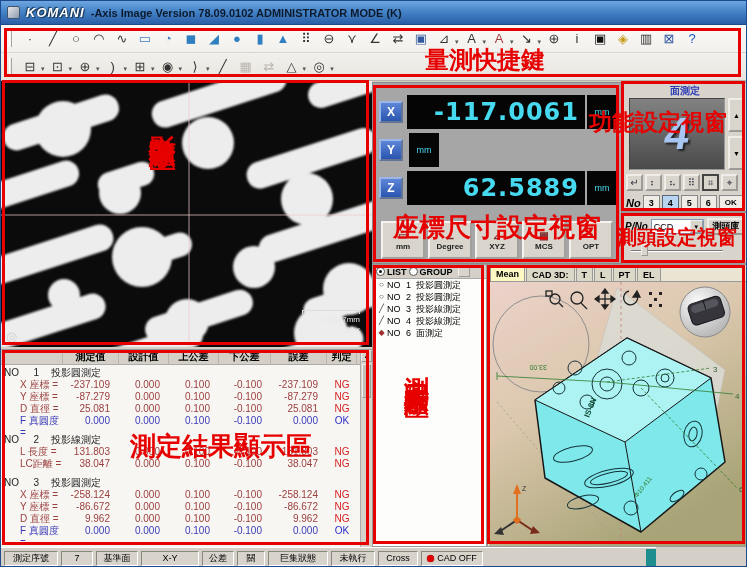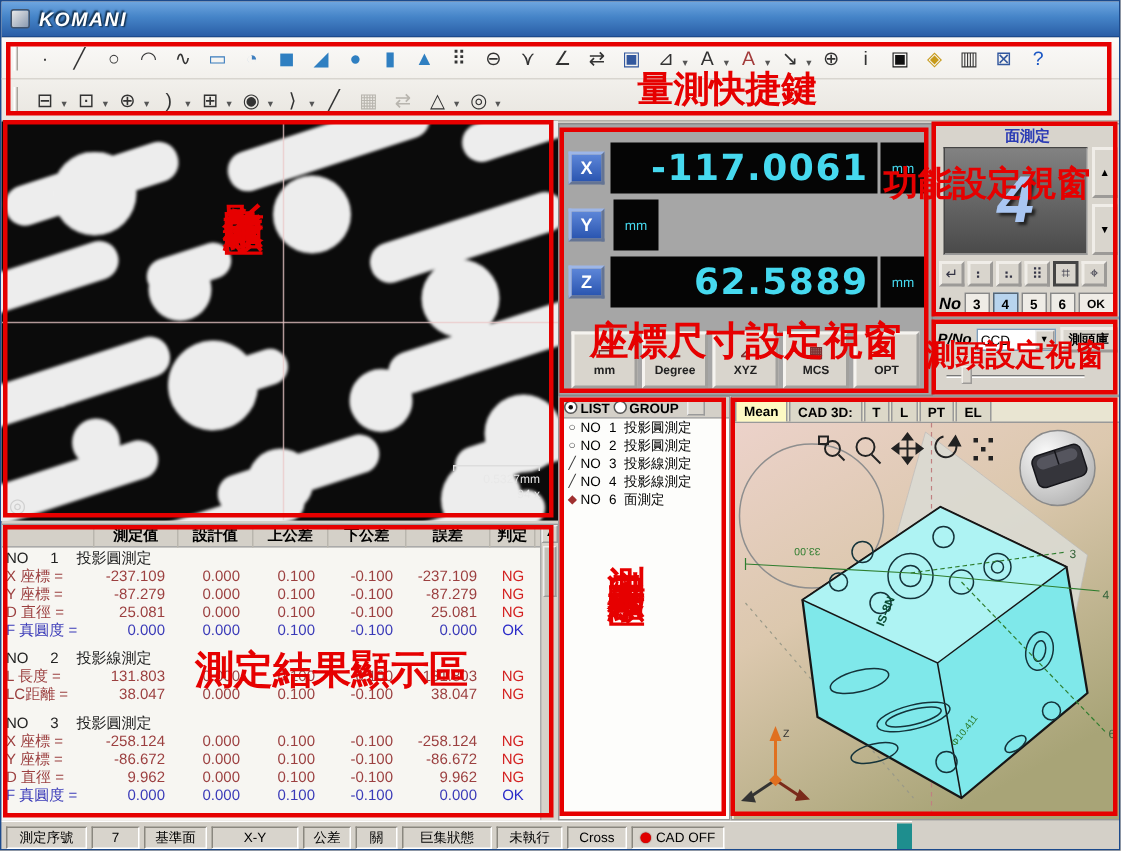--- a/index.html
+++ b/index.html
@@ -77,21 +77,21 @@
   
   .results{position:absolute;left:0;top:348px;width:371px;height:198px;background:#f7f6f2;border-top:1px solid #999;font-size:10px;overflow:hidden}
   .res-header{display:flex;height:15px;background:#d4d0c8;border-bottom:1px solid #aaa;font-weight:bold;align-items:center}
   .res-header > div{border-right:1px solid #b9b6ae;height:15px;display:flex;align-items:center;justify-content:center}
   .c0{width:62px}.c1{width:56px}.c2{width:50px}.c3{width:50px}.c4{width:52px}.c5{width:56px}.c6{width:30px}
   .res-body{padding-top:2px}
   .res-group{margin-bottom:7px}
   .res-gh{height:12px;line-height:12px;display:flex;color:#222}
   .gh-no{width:26px;padding-left:3px}.gh-num{width:12px;text-align:right}.gh-name{margin-left:12px}
   .res-row{display:flex;height:12px;line-height:12px}
-  .res-row .c0{padding-left:3px}
+  .res-row .c0{padding-left:19px}
   .res-row .num{text-align:right;padding-right:9px}
   .res-row .c6{text-align:center}
   .res-row.ng{color:#9c4040}.res-row.ng .c6{color:#d42222}
   .res-row.ok{color:#3a3ab8}.res-row.ok .c6{color:#2a2ac8}
   .res-scroll{position:absolute;right:0;top:0;width:12px;height:198px;background:#d6d2ca;border-left:1px solid #aaa}
   .res-scroll .up{height:12px;font-size:6px;text-align:center;background:#d9d5cd;border:1px outset #eee;cursor:pointer;line-height:11px}
   .res-scroll .thumb{margin:2px 1px;height:34px;background:#c3c0b8;border:1px outset #eee;cursor:pointer}
   
   .elements{position:absolute;left:371px;top:263px;width:115px;height:283px;background:#fdfdfb;border:1px solid #999}
   .el-header{height:14px;background:#d4d0c8;display:flex;align-items:center;gap:2px;font-size:9px;font-weight:bold;
@@ -104,40 +104,41 @@
   .el-ico.plane{color:#a03030}
   .el-no{width:16px}.el-num{width:8px;text-align:right}.el-name{padding-left:5px}
   
   .cad{position:absolute;left:486px;top:263px;width:261px;height:283px;background:#eceadb;border:1px solid #999}
   .cad-tabs{height:17px;display:flex;align-items:flex-end;gap:1px;background:#e9e5d2;padding:2px 2px 0 2px;border-bottom:1px solid #999}
   .cad-tab{height:14px;padding:0 5px;font-size:9px;font-weight:bold;background:#dcd8c8;border:1px solid #999;
     border-bottom:none;display:flex;align-items:center;cursor:pointer;white-space:nowrap}
   .cad-tab.active{background:#fef9c3;height:15px}
   .cad-draw{position:absolute;left:1px;top:17px;width:257px;height:264px;overflow:hidden;cursor:crosshair}
   
-  .statusbar{position:absolute;left:0;top:546px;width:607px;height:21px;background:#d4d0c8;border-top:1px solid #fff;
+  .statusbar{position:absolute;left:0;top:546px;width:655px;height:21px;background:#d4d0c8;border-top:1px solid #fff;
     display:flex;align-items:center;gap:3px;padding-left:3px}
   .seg{height:15px;border:1px solid;border-color:#8a877f #fff #fff #8a877f;display:flex;align-items:center;
     justify-content:center;font-size:9px;gap:3px;background:#d8d4cc;white-space:nowrap;flex:none}
   .seg.b{font-weight:normal}
   .led{width:7px;height:7px;border-radius:50%;background:#e00000;box-shadow:0 0 1px #600;flex:none}
   .teal{position:absolute;right:0;top:1px;width:10px;height:20px;background:#1e8e8e}
   
   .ann-box{position:absolute;border:3px solid #e60000;pointer-events:none;z-index:40}
   .ann-label{position:absolute;color:#e60000;font-weight:bold;z-index:41;line-height:1.08;pointer-events:none;white-space:nowrap}
   .ann-label.v{writing-mode:vertical-rl;text-orientation:upright;letter-spacing:3px;white-space:normal}
 </style>
 </head>
 <body>
 
 <div class="screen">
 
   <div class="titlebar">
     <span class="app-icon"></span>
     <span class="logo">KOMANI</span>
+    <span class="wtitle">-Axis Image   Version 78.09.0102  ADMINISTRATOR MODE (K)</span>
   </div>
 
   <div class="toolbar">
     <div class="trow" id="trow1">
         <span class="grip"></span>
         <span class="tgroup">
           <span class="ticon">·</span>
         </span>
         <span class="tgroup">
           <span class="ticon">╱</span>

